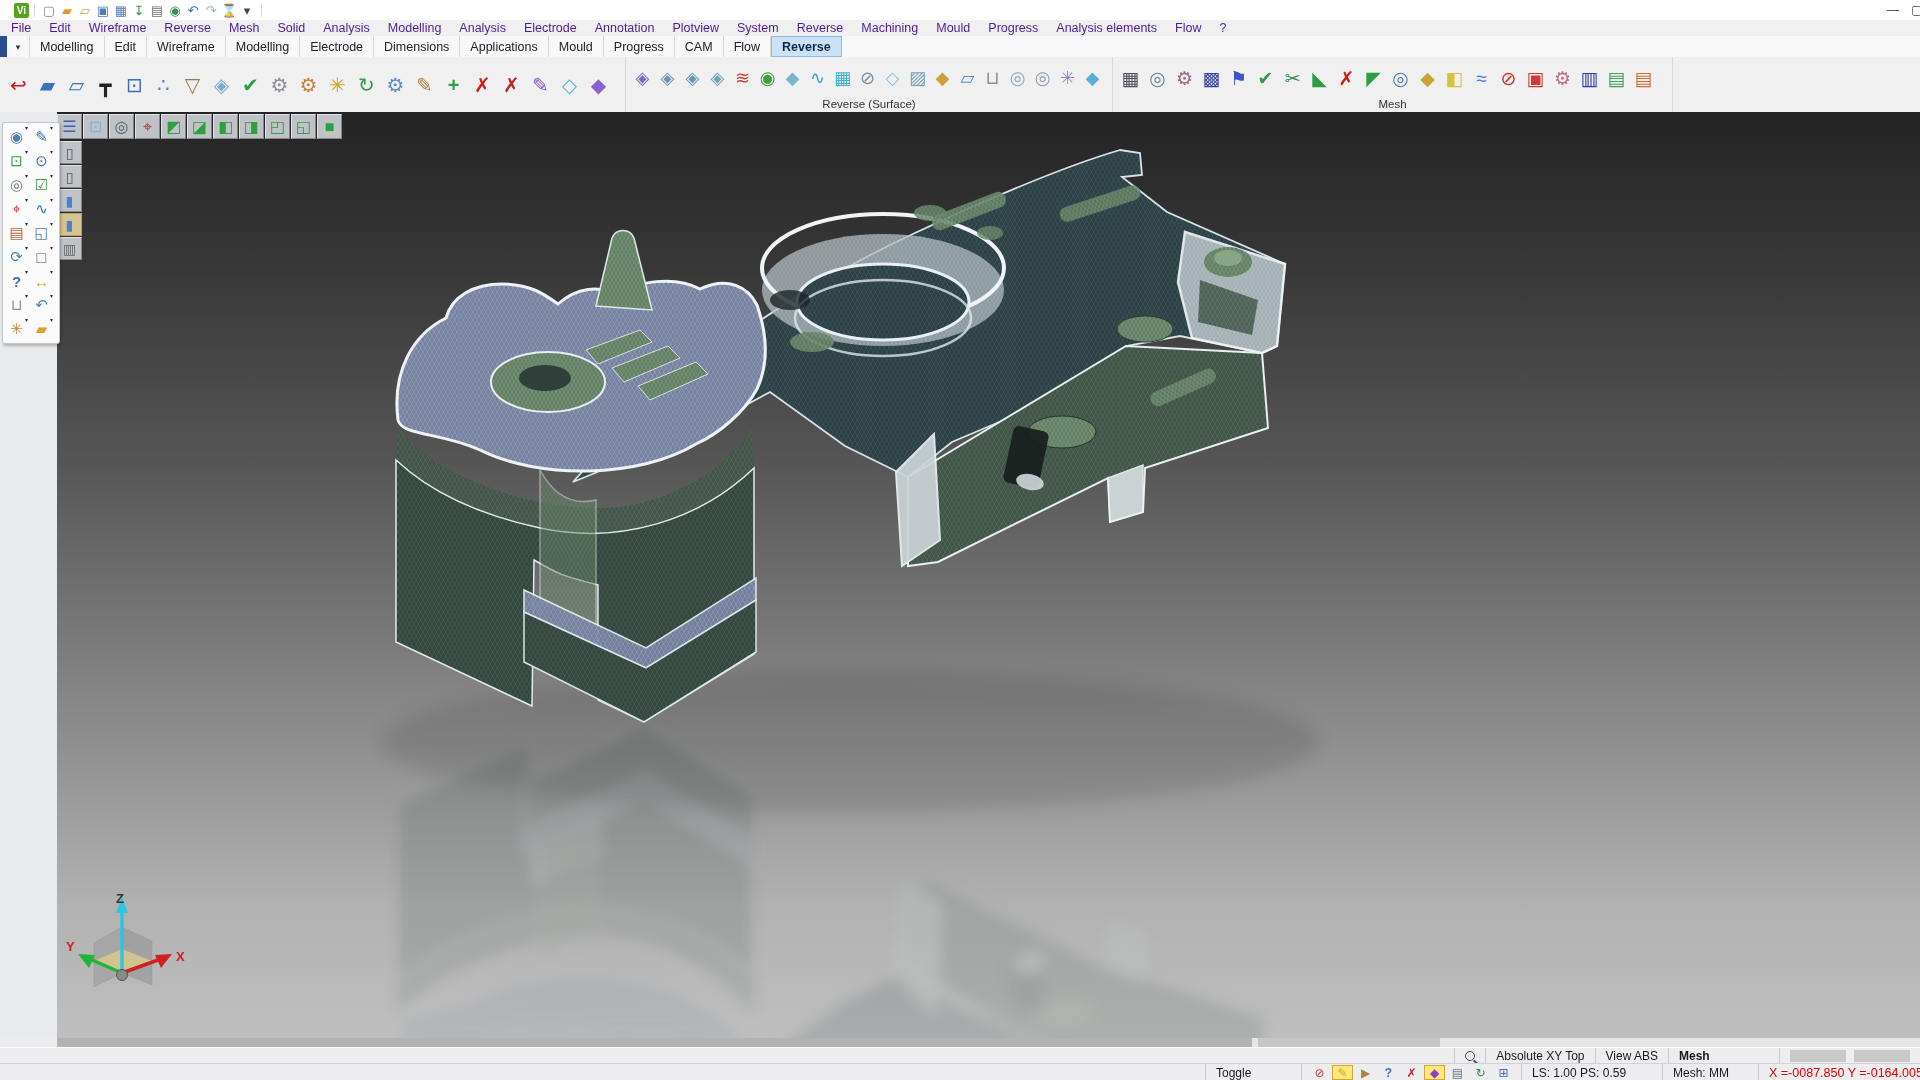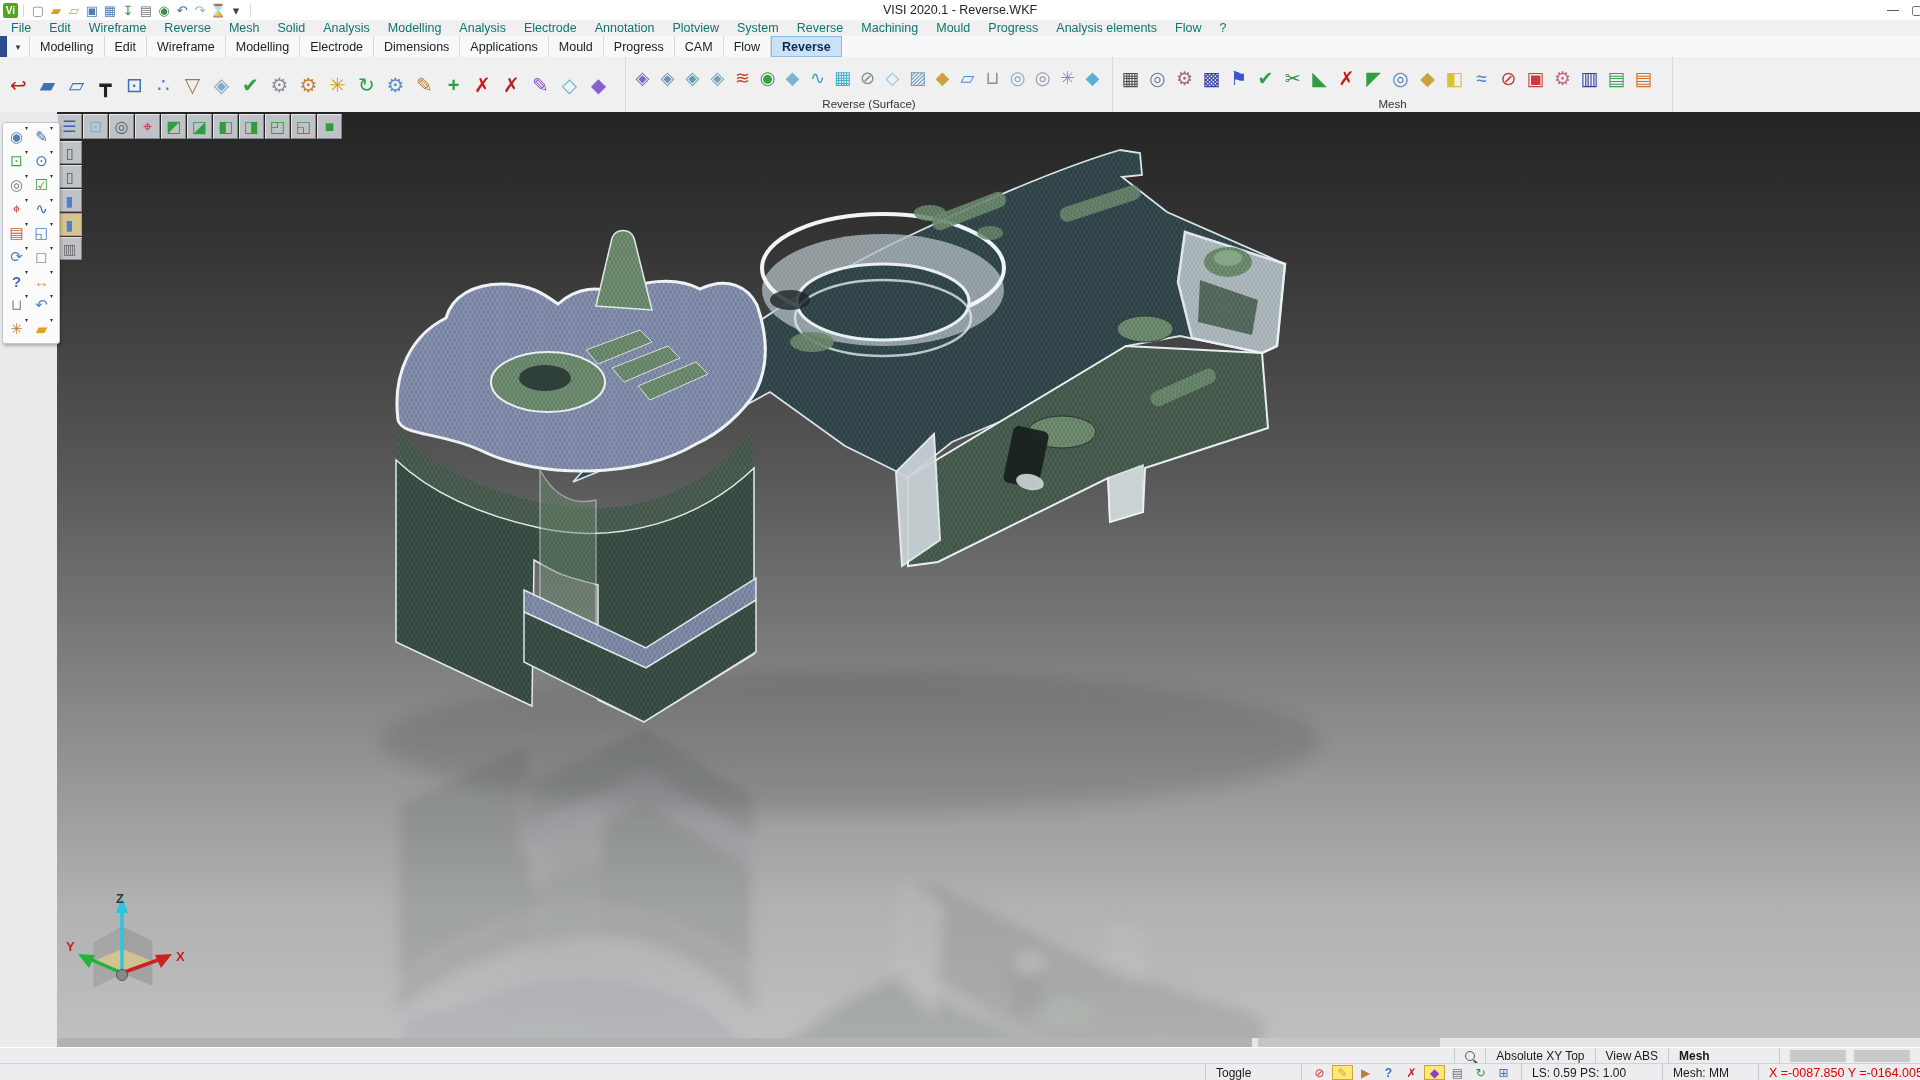--- a/index.html
+++ b/index.html
@@ -2,32 +2,32 @@
 <html><head>
 <meta charset="utf-8">
 <style>
   html,body{margin:0;padding:0;background:#888;}
   #app{position:relative;width:1920px;height:1080px;overflow:hidden;
        font-family:"Liberation Sans","DejaVu Sans",sans-serif;color:#1a1a1a;
        background:#ececef;font-size:12.5px;-webkit-user-select:none;}
   .abs{position:absolute;}
   
   #titlebar{left:0;top:0;width:1920px;height:20px;background:#fff;display:flex;align-items:center;}
-  #qat{display:flex;align-items:center;gap:3px;padding-left:3px;}
+  #qat{display:flex;align-items:center;gap:3px;padding-left:14px;}
   #logo{width:15px;height:15px;background:#56a41c;color:#fff;font-weight:bold;font-size:10px;
         display:flex;align-items:center;justify-content:center;border-radius:2px;}
   .qbtn{width:18px;height:17px;display:flex;align-items:center;justify-content:center;font-size:13px;line-height:1;}
   .vsep{width:1px;height:13px;background:#d8d8d8;margin:0 2px;}
   #title-text{position:absolute;left:0;right:0;text-align:center;font-size:12.5px;color:#222;pointer-events:none;}
   #wctrl{margin-left:auto;display:flex;height:20px;}
   .wbtn{width:34px;height:20px;display:flex;align-items:center;justify-content:center;font-size:12px;color:#444;}
   #max-btn{width:9px;overflow:hidden;justify-content:flex-start;padding-left:1px;}
   
   #menubar{left:0;top:20px;width:1920px;height:16px;background:#f0f0f0;display:flex;align-items:center;padding-left:2px;}
-  .menu-item{padding:0 9px;height:16px;display:flex;align-items:center;font-size:12.5px;color:#0f766e;}
+  .menu-item{padding:0 9px;height:16px;display:flex;align-items:center;font-size:12.5px;color:#4c1d95;}
   
   #tabrow{left:0;top:36px;width:1920px;height:21px;background:#f7f8f9;display:flex;align-items:stretch;border-bottom:1px solid #dadde0;}
   #tab-accent{width:7px;background:#2a4d8f;}
   #tab-overflow{width:22px;display:flex;align-items:center;justify-content:center;font-size:9px;color:#333;border-right:1px solid #d9d9d9;}
   .tab{padding:0 10px;display:flex;align-items:center;font-size:12.5px;color:#222;border-right:1px solid #d9d9d9;background:#f7f8f9;}
   .tab[data-active="true"]{background:#cbe2f6;border:1px solid #8fbce4;font-weight:bold;color:#0a2a4a;}
   
   #ribbon{left:0;top:57px;width:1920px;height:55px;background:#f0f0f1;display:flex;border-bottom:1px solid #b9bec3;}
   .rgroup{display:flex;flex-direction:column;border-right:1px solid #d7d9db;box-sizing:border-box;}
   .ricons{display:flex;align-items:center;flex:1;padding:1px 4px 0 4px;}
@@ -89,21 +89,20 @@
           <div class="qbtn" style="color:#3f8e4f" title="export-icon">↧</div>
           <div class="qbtn" style="color:#6a7580" title="print-icon">▤</div>
           <div class="qbtn" style="color:#3f8e4f" title="preview-icon">◉</div>
           <div class="qbtn" style="color:#3f6fb5" title="undo-icon">↶</div>
           <div class="qbtn" style="color:#9fb3c9" title="redo-icon">↷</div>
           <div class="qbtn" style="color:#9a7b4f" title="history-icon">⌛</div>
           <div class="qbtn" style="color:#444" title="more-commands-icon">▾</div>
         </div>
       <div class="vsep"></div>
     </div>
-    <div id="title-text">VISI 2020.1 - Reverse.WKF</div>
     <div id="wctrl">
       <div class="wbtn">—</div>
       <div class="wbtn" id="max-btn">▢</div>
     </div>
   </div>
 
   <div id="menubar" class="abs">
 
   <div class="menu-item">File</div>
       <div class="menu-item">Edit</div>
@@ -412,18 +411,18 @@
     <div class="sicon" style="color:#c0392b" data-active="false" title="no-snap-icon">⊘</div>
         <div class="sicon" style="color:#caa23a" data-active="true" title="pick-wand-icon">✎</div>
         <div class="sicon" style="color:#b5803a" data-active="false" title="stamp-hand-icon">▶</div>
         <div class="sicon" style="color:#3f6fb5;font-weight:bold" data-active="false" title="context-help-icon">?</div>
         <div class="sicon" style="color:#d01818" data-active="false" title="snap-off-icon">✗</div>
         <div class="sicon" style="color:#8a3fc9" data-active="true" title="ucs-cube-icon">◆</div>
         <div class="sicon" style="color:#6a7580" data-active="false" title="profile-bar-icon">▤</div>
         <div class="sicon" style="color:#2f8e3f" data-active="false" title="auto-rotate-icon">↻</div>
         <div class="sicon" style="color:#3f6fb5" data-active="false" title="viewport-grid-icon">⊞</div>
       </div>
-    <div class="sseg" style="width:120px">LS: 0.59 PS: 1.00</div>
+    <div class="sseg" style="width:120px">LS: 1.00 PS: 0.59</div>
     <div class="sseg" style="width:75px">Mesh: MM</div>
     <div class="sseg" id="coords" style="color: rgb(224, 0, 0);">X =-0087.850 Y =-0164.005 Z =</div>
   </div>
 
 </div>
 
 </body></html>

